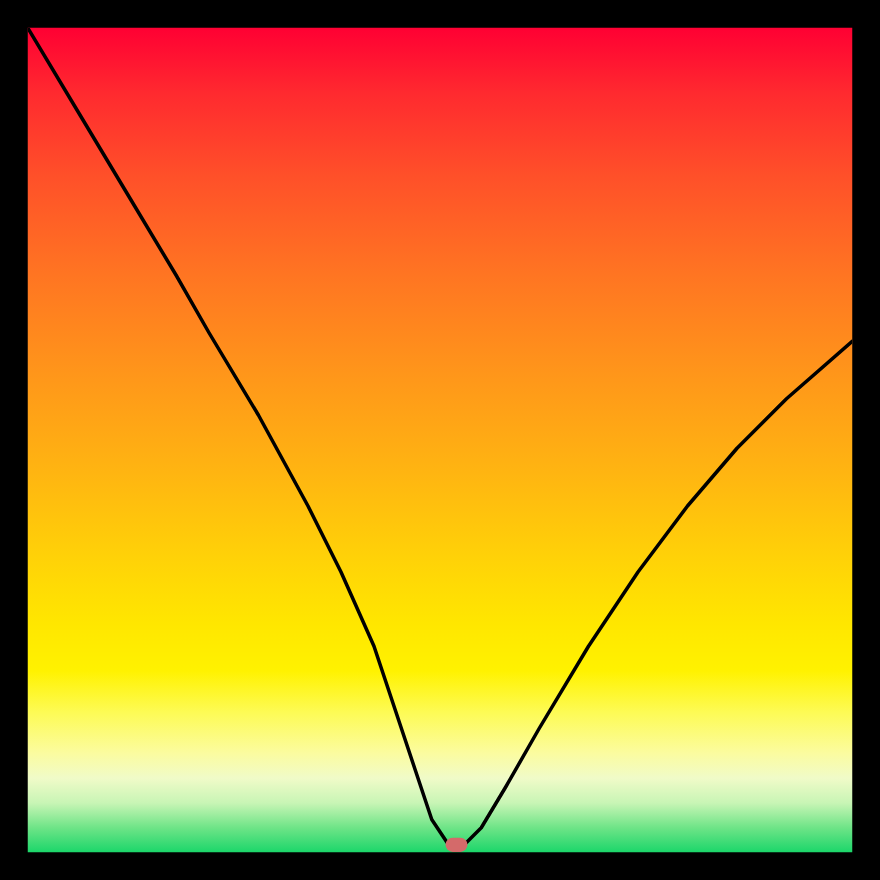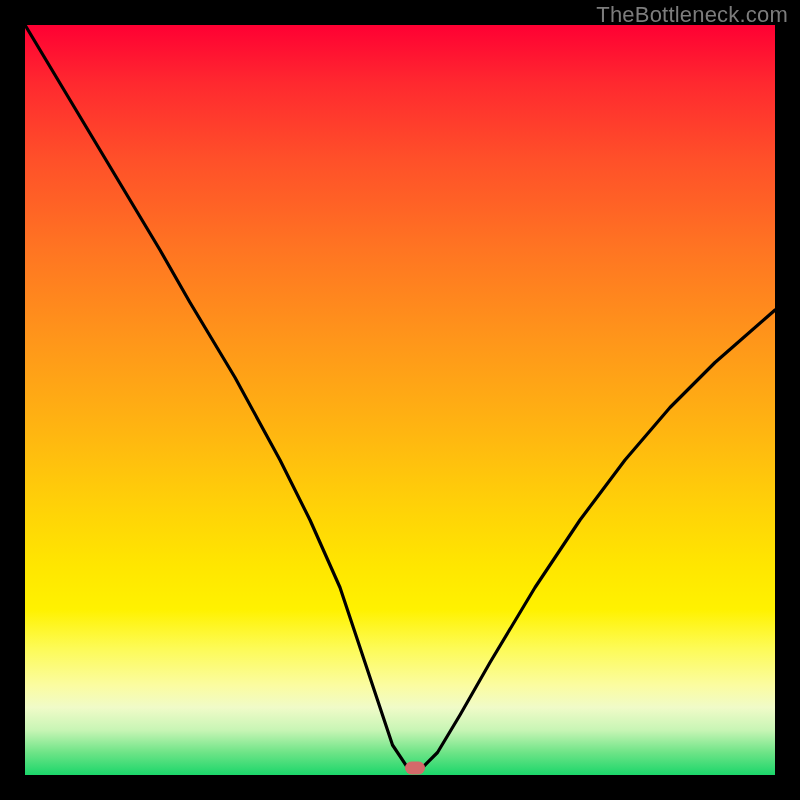--- a/index.html
+++ b/index.html
@@ -74,14 +74,13 @@
 <body>
 
 <div class="frame">
   <div class="plot">
     <div class="gradient"></div>
     <svg class="curve-layer" viewBox="0 0 750 750" preserveAspectRatio="none">
       <path id="curve-path" d="M0.0 0.0 L45.0 75.0 L90.0 150.0 L135.0 225.0 L165.0 277.5 L210.0 352.5 L255.0 435.0 L285.0 495.0 L315.0 562.5 L337.5 630.0 L352.5 675.0 L367.5 720.0 L382.5 742.5 L397.5 742.5 L412.5 727.5 L435.0 690.0 L465.0 637.5 L510.0 562.5 L555.0 495.0 L600.0 435.0 L645.0 382.5 L690.0 337.5 L750.0 285.0 " fill="none" stroke="#000" stroke-width="3.2" stroke-linecap="round" stroke-linejoin="round"></path>
     </svg>
     <div class="marker" id="min-marker" style="left: 390px; top: 742.5px; background: rgb(212, 106, 106);"></div>
   </div>
-  <div class="watermark">TheBottleneck.com</div>
 </div>
 
 </body></html>

